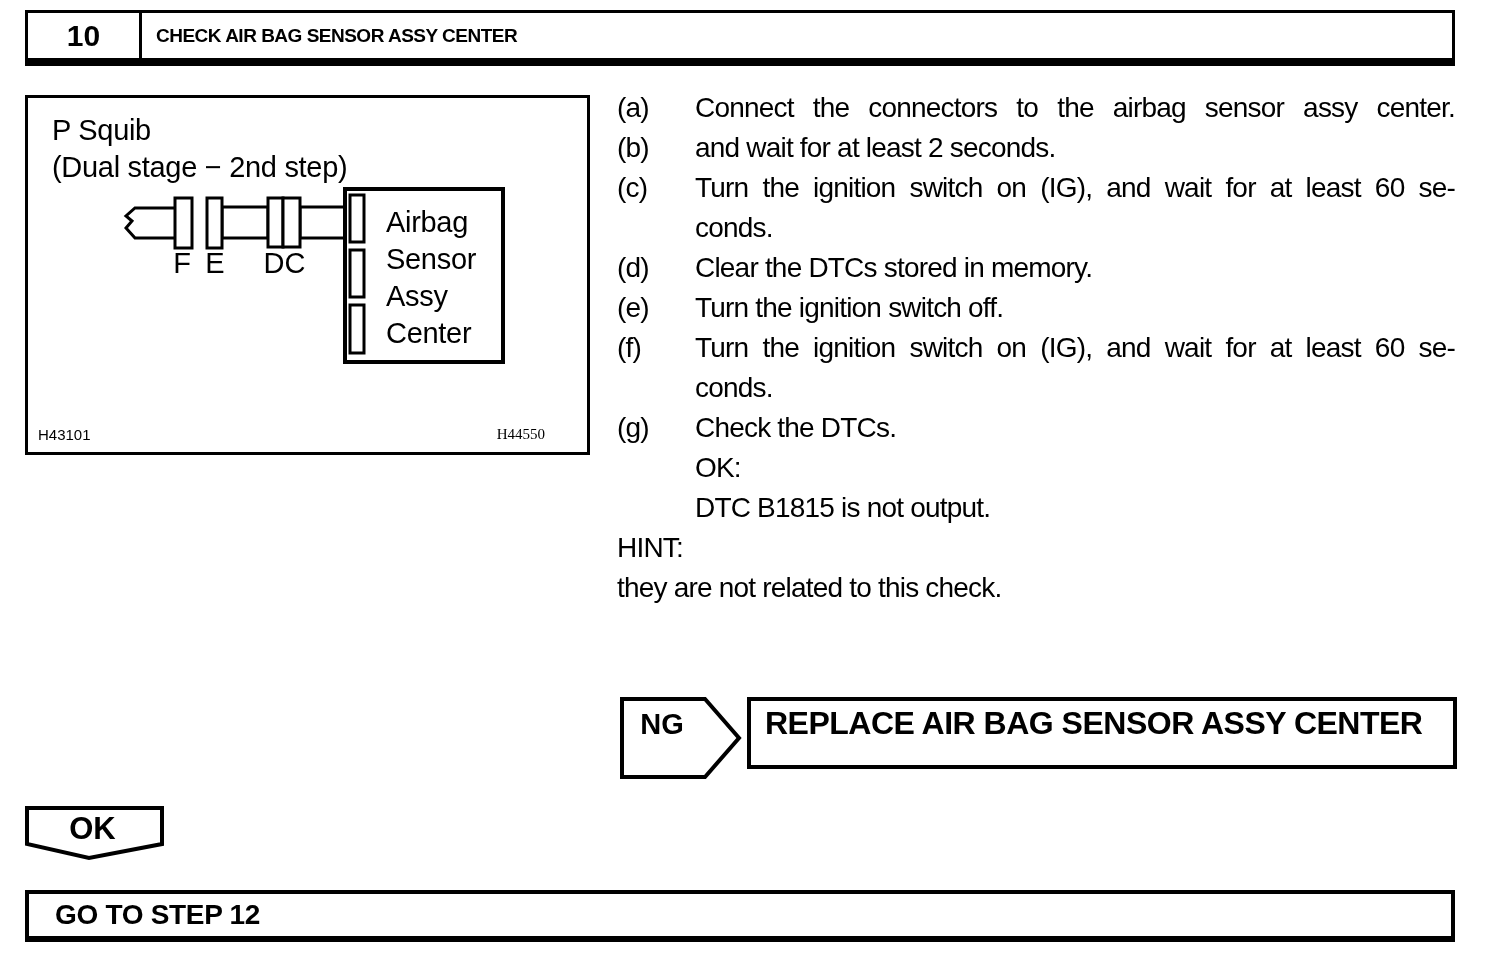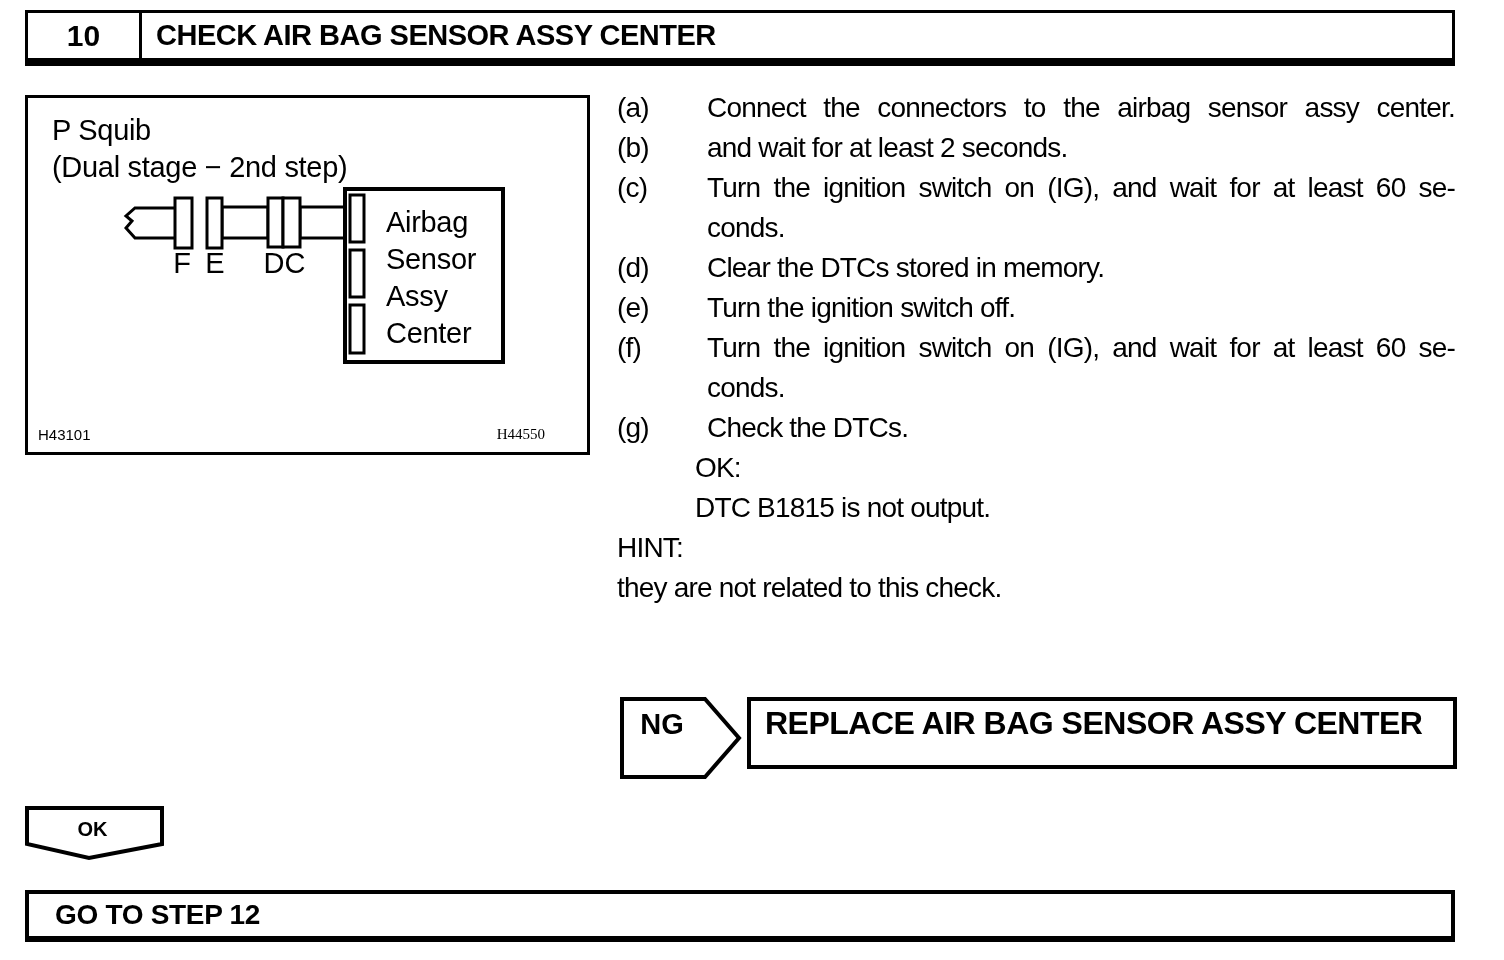--- a/index.html
+++ b/index.html
@@ -15,21 +15,21 @@
     border:3px solid #000;border-bottom-width:8px;
     box-sizing:border-box;display:flex;align-items:stretch;background:#fff;
   }
   .step-number-cell{
     width:111px;flex:none;border-right:3px solid #000;
     display:flex;align-items:center;justify-content:center;
     font-weight:bold;font-size:30px;
   }
   .step-title{
     display:flex;align-items:center;padding-left:14px;
-    font-weight:bold;font-size:29px;letter-spacing:-0.5px;white-space:nowrap;
+    font-weight:bold;font-size:19px;letter-spacing:-0.5px;white-space:nowrap;
   }
 
   
   .figure-box{
     left:25px;top:95px;width:565px;height:360px;
     border:3px solid #000;box-sizing:border-box;background:#fff;
   }
   .figure-caption{
     left:24px;top:14px;font-size:29px;line-height:37px;white-space:nowrap;letter-spacing:-0.3px;
   }
@@ -42,21 +42,21 @@
   .fig-code-left{left:10px;}
   .fig-code-right{right:42px;font-family:Liberation Serif, serif;}
 
   
   .instructions{
     left:617px;top:88px;width:838px;
     font-size:28px;line-height:40px;letter-spacing:-0.8px;
   }
   .inst-row{display:flex;}
   .inst-letter{width:78px;flex:none;}
-  .inst-text{flex:1;min-width:0;margin-left:12px;}
+  .inst-text{flex:1;min-width:0;}
   .line{white-space:nowrap;}
   .fill{white-space:normal;text-align:justify;text-align-last:justify;}
   .sub-line{margin-left:78px;font-weight:normal;}
   .hint-label{font-weight:normal;}
 
   
   .ng-arrow-wrap{left:620px;top:697px;}
   .ng-label{
     left:620px;top:704px;width:84px;text-align:center;
     font-weight:bold;font-size:29px;line-height:40px;
@@ -65,21 +65,21 @@
     left:747px;top:697px;width:710px;height:72px;
     border:4px solid #000;box-sizing:border-box;background:#fff;
     padding:3px 0 0 14px;
     font-weight:bold;font-size:32px;letter-spacing:-0.5px;line-height:38px;white-space:nowrap;
   }
 
   
   .ok-arrow-wrap{left:25px;top:806px;}
   .ok-label{
     left:25px;top:812px;width:135px;text-align:center;
-    font-weight:bold;font-size:20px;line-height:34px;
+    font-weight:bold;font-size:31px;line-height:34px;
   }
 
   
   .footer-bar{
     left:25px;top:890px;width:1430px;height:52px;
     border:4px solid #000;border-bottom-width:6px;box-sizing:border-box;background:#fff;
     display:flex;align-items:center;padding-left:26px;
     font-weight:bold;font-size:28px;letter-spacing:-0.3px;
   }
 </style>

